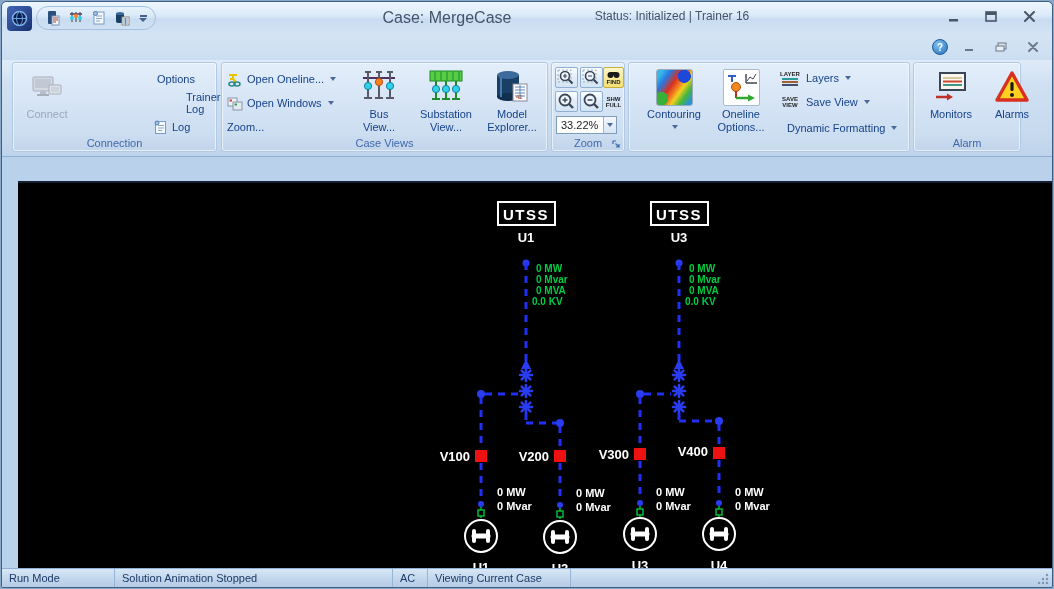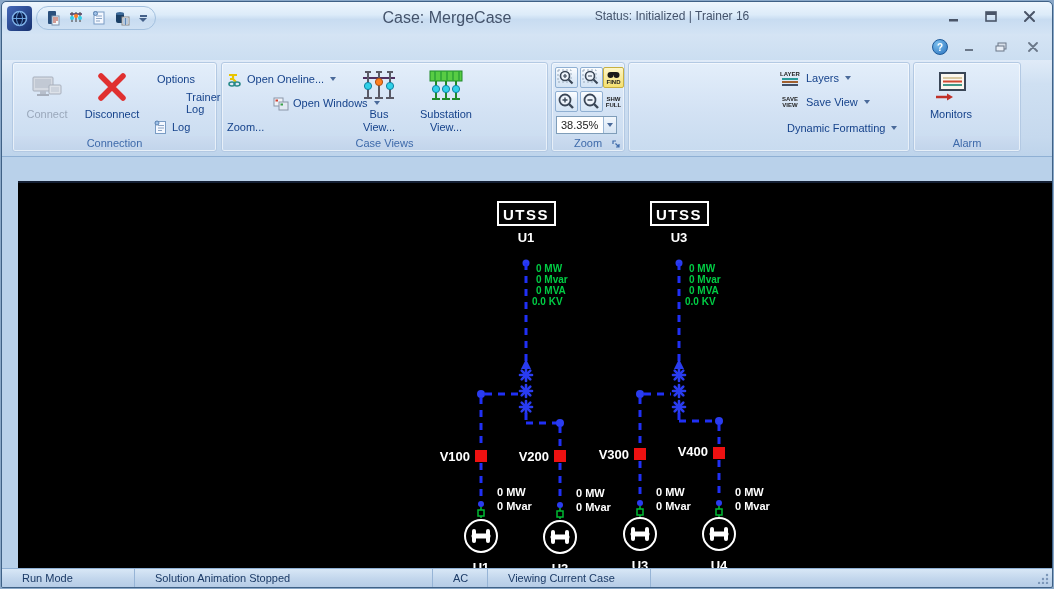--- a/index.html
+++ b/index.html
@@ -73,21 +73,21 @@
   .dash { stroke:#2030f5; stroke-width:3; stroke-dasharray:7 6; fill:none; }
   .wlabel { fill:#fff; font-size:13px; font-weight:bold; }
   .gtext { fill:#00cc44; font-size:10px; font-weight:bold; }
   .ftext { fill:#fff; font-size:11px; font-weight:bold; }
   .utss { fill:#fff; font-size:15px; font-weight:bold; letter-spacing:1.5px; }
   .star line { stroke:#2a3cf0; stroke-width:2.6; stroke-linecap:round; }
 
   
   .statusbar { position:absolute; left:0; top:566px; width:100%; height:19px; display:flex;
     background:linear-gradient(#d8e7f6,#c2d6ec 55%,#b6cce6); border-top:1px solid #8fb0d4; font-size:11px; color:#1b3a66; }
-  .seg { line-height:18px; border-right:1px solid #96b4d6;margin-left:20px; }
+  .seg { padding-left:7px; line-height:18px; border-right:1px solid #96b4d6; }
 </style>
 </head>
 <body>
 
 <div class="window">
 
   <div class="titlebar">
     <div class="appicon">
       <svg width="17" height="17">
           <circle cx="8.5" cy="8.5" r="7" fill="#0c1f4e" stroke="#7fb2e8" stroke-width="1.5"></circle>
@@ -185,28 +185,20 @@
               <rect x="4" y="6" width="20" height="14" rx="1" fill="#d5dae2" stroke="#a7afbc"></rect>
               <rect x="6" y="8" width="16" height="9" fill="#c2c9d4"></rect>
               <rect x="11" y="20" width="6" height="3" fill="#b7bfcc"></rect>
               <rect x="8" y="23" width="12" height="2" fill="#a7afbc"></rect>
               <rect x="20" y="14" width="12" height="9" rx="1" fill="#dde2e9" stroke="#a7afbc"></rect>
               <rect x="22" y="16" width="8" height="5" fill="#ccd3dd"></rect>
             </svg>
         </div>
         <span>Connect</span>
       </div>
-      <div class="bigbtn" style="left:62px; width:74px;">
-        <div class="ic">
-          <svg width="32" height="32">
-              <path d="M5,5 L27,27 M27,5 L5,27" stroke="#e03030" stroke-width="5.5" stroke-linecap="round"></path>
-            </svg>
-        </div>
-        <span>Disconnect</span>
-      </div>
       <div class="rowbtn" style="left:144px; top:6px;">
         <span>Options</span>
       </div>
       <div class="rowbtn" style="left:149px; top:30px;margin-left:24px;">
         <span>Trainer Log</span>
       </div>
       <div class="rowbtn" style="left:140px; top:54px;">
         <svg width="15" height="15">
             <rect x="2.5" y="1.5" width="10" height="12" fill="#f4f8ff" stroke="#7a9cc4"></rect>
             <circle cx="4" cy="3" r="2" fill="#9ec1e8" stroke="#5b82b0"></circle>
@@ -220,21 +212,21 @@
     <div class="group" style="left:219px; width:327px;">
       <div class="rowbtn" style="left:5px; top:6px;">
         <svg width="16" height="15">
             <path d="M2,3 h8 M6,3 v4 M3,7 l3,0 M6,7 l3,3" stroke="#e8c400" stroke-width="2.2"></path>
             <ellipse cx="5" cy="12" rx="3" ry="2" fill="none" stroke="#2a8a8a" stroke-width="1.6"></ellipse>
             <ellipse cx="10" cy="12" rx="3" ry="2" fill="none" stroke="#2a8a8a" stroke-width="1.6"></ellipse>
           </svg>
         <span>Open Oneline...</span>
         <span class="dd"></span>
       </div>
-      <div class="rowbtn" style="left:5px; top:30px;margin-left:46px;">
+      <div class="rowbtn" style="left:5px; top:30px;">
         <svg width="16" height="15">
             <rect x="1" y="2" width="9" height="8" fill="#eef2f8" stroke="#8a96a8"></rect>
             <rect x="6" y="6" width="9" height="8" fill="#e2e9f3" stroke="#8a96a8"></rect>
             <rect x="2.5" y="3.5" width="2.5" height="2" fill="#d04030"></rect>
             <rect x="7.5" y="7.5" width="2.5" height="2" fill="#38a048"></rect>
           </svg>
         <span>Open Windows</span>
         <span class="dd"></span>
       </div>
       <div class="rowbtn" style="left:5px; top:54px;">
@@ -263,20 +255,35 @@
               <path d="M9,13 v18 M19,13 v18 M29,13 v18" stroke="#1f8a28" stroke-width="2"></path>
               <circle cx="9" cy="21" r="3.6" fill="#30d0e8" stroke="#1080a0"></circle>
               <circle cx="19" cy="21" r="3.6" fill="#30d0e8" stroke="#1080a0"></circle>
               <circle cx="29" cy="21" r="3.6" fill="#30d0e8" stroke="#1080a0"></circle>
               <path d="M5,31 h8 M15,31 h8 M25,31 h8" stroke="#1f8a28" stroke-width="2"></path>
             </svg>
         </div>
         <span>Substation</span>
         <span>View...</span>
       </div>
+      <div class="bigbtn" style="left:258px; width:64px;">
+        <div class="ic">
+          <svg width="38" height="38">
+              <rect x="4" y="7" width="22" height="22" fill="#1a3f66"></rect>
+              <ellipse cx="15" cy="7" rx="11" ry="4" fill="#3c6a9a"></ellipse>
+              <ellipse cx="15" cy="29" rx="11" ry="4" fill="#122f4e"></ellipse>
+              <path d="M8,9 v20" stroke="#4c7aaa" stroke-width="2"></path>
+              <rect x="20" y="16" width="14" height="17" fill="#fff" stroke="#889"></rect>
+              <path d="M22,19 h10 M22,22 h10 M22,25 h10 M22,28 h10 M27,17 v14" stroke="#4a7ab0" stroke-width="0.9"></path>
+              <text x="23" y="31" font-size="6" fill="#b04030">42</text>
+            </svg>
+        </div>
+        <span>Model</span>
+        <span>Explorer...</span>
+      </div>
       <div class="gcap">Case Views</div>
     </div>
 
     <div class="group" style="left:549px; width:74px;">
       <div class="zoombtn" style="left:3px; top:4px;">
         <svg width="19" height="17">
             <rect x="1" y="1" width="13" height="12" fill="none" stroke="#9ab" stroke-dasharray="2 2"></rect>
             <circle cx="8" cy="7" r="4.5" fill="#eef4fb" stroke="#3a4656" stroke-width="1.6"></circle>
             <path d="M6,7 h4 M8,5 v4" stroke="#3a4656" stroke-width="1.2"></path>
             <path d="M11.5,10.5 l4,4" stroke="#3a4656" stroke-width="2.2"></path>
@@ -310,32 +317,54 @@
             <circle cx="8" cy="7" r="5.5" fill="#eef4fb" stroke="#3a4656" stroke-width="1.8"></circle>
             <path d="M5.5,7 h5" stroke="#3a4656" stroke-width="1.4"></path>
             <path d="M12,11 l4,4" stroke="#3a4656" stroke-width="2.4"></path>
           </svg>
       </div>
       <div class="tinybtn" style="left:51px; top:28px;">
         <span>SHW</span>
         <span>FULL</span>
       </div>
       <div class="combo">
-        <span class="val">38.35%</span>
+        <span class="val">33.22%</span>
         <span class="cb">
             <span class="dd" style="margin:0;"></span>
           </span>
       </div>
       <div class="gcap">Zoom</div>
       <svg class="launcher" width="9" height="9">
           <path d="M1,4 v-3 h3 M3.5,3.5 l3,3 M7,4 v3 h-3" fill="none" stroke="#3e6aaa" stroke-width="1.2"></path>
         </svg>
     </div>
 
     <div class="group" style="left:626px; width:282px;">
+      <div class="bigbtn" style="left:14px; width:62px;">
+        <div class="ic">
+            <div class="contour-ic"></div>
+          </div>
+        <span>Contouring</span>
+        <span class="dd" style="margin-top:4px;"></span>
+      </div>
+      <div class="bigbtn" style="left:80px; width:64px;">
+        <div class="ic">
+          <svg width="37" height="37" style="background:#fff; border:1px solid #aabbcc; border-radius:2px;">
+              <path d="M4,6 h8 M8,6 v6" stroke="#3060c0" stroke-width="2"></path>
+              <path d="M22,4 v9 M22,13 h11" stroke="#445" stroke-width="1.4"></path>
+              <path d="M23,11 l3,-4 l3,2 l3,-5" stroke="#445" stroke-width="1" fill="none"></path>
+              <circle cx="12" cy="17" r="4.5" fill="#f08820" stroke="#b05010"></circle>
+              <path d="M12,21 v7" stroke="#c03028" stroke-width="2"></path>
+              <path d="M12,28 h12" stroke="#30a830" stroke-width="2.4"></path>
+              <path d="M24,24.5 l7,3.5 l-7,3.5 z" fill="#30a830"></path>
+            </svg>
+        </div>
+        <span>Oneline</span>
+        <span>Options...</span>
+      </div>
       <div class="rowbtn" style="left:149px; top:5px;">
         <span class="icstack">
           <span class="minitext">LAYER</span>
           <span class="bar3" style="background:#2a9a9a;"></span>
           <span class="bar3" style="background:#a06030;"></span>
           <span class="bar3" style="background:#40506a;"></span>
         </span>
         <span>Layers</span>
         <span class="dd"></span>
       </div>
@@ -359,20 +388,30 @@
           <svg width="34" height="34">
               <rect x="6" y="3" width="25" height="17" fill="#faf6ee" stroke="#3a4656" stroke-width="2"></rect>
               <path d="M9,8 h19" stroke="#d8c8a0" stroke-width="2"></path>
               <path d="M9,11.5 h19" stroke="#d04830" stroke-width="2"></path>
               <path d="M9,15 h19" stroke="#409888" stroke-width="2"></path>
               <path d="M2,27 h11" stroke="#c03028" stroke-width="2.4"></path>
               <path d="M13,23.5 l6,3.5 l-6,3.5 z" fill="#c03028"></path>
             </svg>
         </div>
         <span>Monitors</span>
+      </div>
+      <div class="bigbtn" style="left:72px; width:52px;">
+        <div class="ic">
+          <svg width="36" height="34">
+              <polygon points="18,3 33,30 3,30" fill="#ffd020" stroke="#d83020" stroke-width="3.4" stroke-linejoin="round"></polygon>
+              <rect x="16.4" y="12" width="3.2" height="9" rx="1.5" fill="#1a1a1a"></rect>
+              <circle cx="18" cy="25" r="2" fill="#1a1a1a"></circle>
+            </svg>
+        </div>
+        <span>Alarms</span>
       </div>
       <div class="gcap">Alarm</div>
     </div>
   </div>
 
   <div class="canvas">
     <svg width="1044" height="409" viewBox="0 0 1044 409">
 
       <g>
         <rect x="480" y="19" width="57" height="23" fill="#050505" stroke="#fff" stroke-width="2"></rect>

